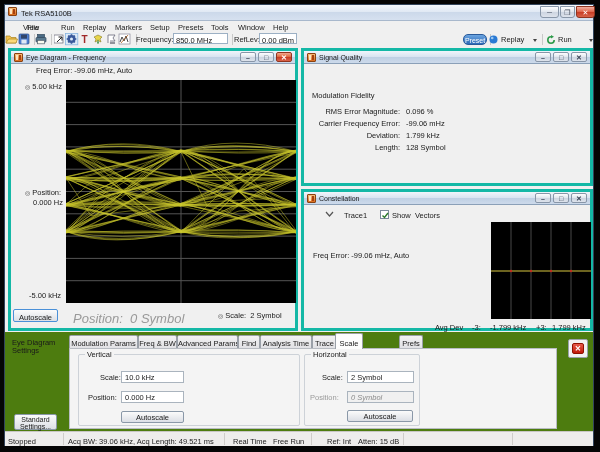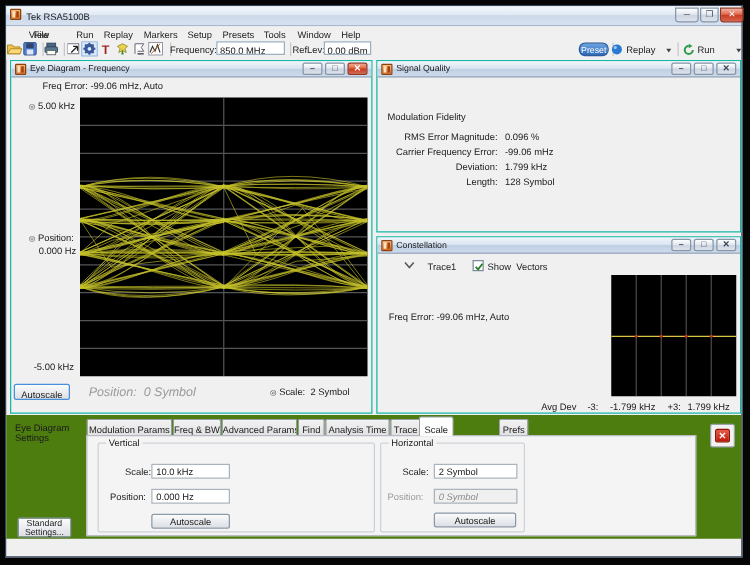--- a/index.html
+++ b/index.html
@@ -26,21 +26,21 @@
 .pbtn.close .g { color:#fff; }
 
 #menubar { position:absolute; left:0; top:16px; width:100%; height:11px; background:#f0f0f0; }
 #menubar span { position:absolute; top:2px; font-size:7.5px; color:#222; }
 
 #toolbar { position:absolute; left:0; top:27px; width:100%; height:16px; background:#f0f0f0; }
 .tsep { position:absolute; top:2px; width:1px; height:11px; background:#c8c8c8; }
 .tinput { position:absolute; top:1px; height:11px; background:#fff; border:1px solid #9cb0c4; font-size:7.5px; padding:1.5px 2px; color:#111; white-space:nowrap; overflow:hidden; }
 .tlabel { position:absolute; top:3px; font-size:7.5px; color:#222; }
 
-.panel { position:absolute; background:#f0f0f0; border:1px solid #14b8a6;padding-left:26px; }
+.panel { position:absolute; background:#f0f0f0; border:3px solid #14b8a6;padding-left:26px; }
 .ptitle { position:absolute; left:0; top:0; right:0; height:13px;
   background:linear-gradient(#f0f5fb,#d9e4f1 48%,#bfd0e4 52%,#cddaeb); border-bottom:1px solid #8ba0b8; }
 .ptitle .txt { position:absolute; left:15px; top:3px; font-size:7px; color:#1a1a1a; }
 .ptitle .appicon { left:3px; top:2px; }
 #eyeplot, #constplot { position:absolute; background:#000; }
 
 #settings { position:absolute; left:0; top:327px; width:100%; height:99px; background:#4d7c0f;padding-left:26px; }
 .tab { position:absolute; top:3px; height:14px; border:1px solid #9aa0a8; border-bottom:none; background:linear-gradient(#f2f2f2,#e0e0e4); font-size:7.5px; text-align:center; padding-top:3px; border-radius:2px 2px 0 0; white-space:nowrap; overflow:hidden; }
 .tab.active { background:#fdfdfd; height:16px; top:1px; z-index:3; padding-top:5px; }
 #tabpage { position:absolute; left:64px; top:16px; width:488px; height:81px; background:#f4f4f4; border:1px solid #b8bcc2; }
@@ -389,21 +389,21 @@
             <path d="M115 123.5L150 111.6L230 153.2"></path>
             <path d="M115 152.8L173 131.0L230 126.8"></path>
             <path d="M115 71.8L141 125.7L230 152.9"></path>
             <path d="M115 123.2L206 118.5L230 150.3"></path>
             <path d="M115 152.4L178 88.6L230 153.4"></path>
             <path d="M115 124.7L178 101.2L230 72.8"></path>
           </g>
     </svg>
   </div>
   <div class="btn" style="left:2px; top:258px; width:45px; height:13px; padding-top:2.5px; border-color:#4a90d8;">Autoscale</div>
-  <div class="abs" style="left:62px; top:260px; font-size:10px; color:#999; font-style:italic;">Position:&nbsp; 0 Symbol</div>
+  <div class="abs" style="left:62px; top:260px; font-size:13px; color:#999; font-style:italic;">Position:&nbsp; 0 Symbol</div>
   <div class="abs" style="left:207px; top:260px; font-size:7.5px;"><span class="arrowmark">◎</span> Scale:&nbsp; 2 Symbol</div>
 </div>
 
 <div class="panel" id="sqpanel" style="left:296px; top:43px; width:292px; height:138px;">
   <div class="ptitle">
     <div class="appicon"></div>
     <div class="txt">Signal Quality</div>
     <div class="pbtn" style="right:39px; top:1px;">
           <div class="g">–</div>
         </div>
@@ -500,14 +500,27 @@
       <div class="flabel" style="left:5px; top:38px; color:#9a9a9a;">Position:</div>
       <div class="fld dis" style="left:42px; top:36px; width:67px;">0 Symbol</div>
       <div class="btn" style="left:42px; top:55px; width:66px; height:12px; padding-top:1px;">Autoscale</div>
     </div>
   </div>
   <div class="abs" style="left:563px; top:7px; width:20px; height:19px; border:1px solid #9aa2aa; border-radius:2px; background:#f2f2f2;">
     <div class="abs" style="left:3px; top:3px; width:12px; height:11px; background:linear-gradient(#e85a4a,#c01808); border:1px solid #901000; border-radius:2px; color:#fff; font-size:7.5px; font-weight:bold; text-align:center; line-height:10px;">✕</div>
   </div>
 </div>
 
+<div id="statusbar">
+  <span style="left:3px;">Stopped</span>
+  <div class="ssep" style="left:58px;"></div>
+  <span style="left:63px;">Acq BW: 39.06 kHz, Acq Length: 49.521 ms</span>
+  <div class="ssep" style="left:219px;"></div>
+  <span style="left:228px;">Real Time</span>
+  <span style="left:268px;">Free Run</span>
+  <div class="ssep" style="left:306px;"></div>
+  <span style="left:322px;">Ref: Int</span>
+  <span style="left:353px;">Atten: 15 dB</span>
+  <div class="ssep" style="left:398px;"></div>
+  <div class="ssep" style="left:507px;"></div>
+</div>
 
 </div>
 
 </body></html>

